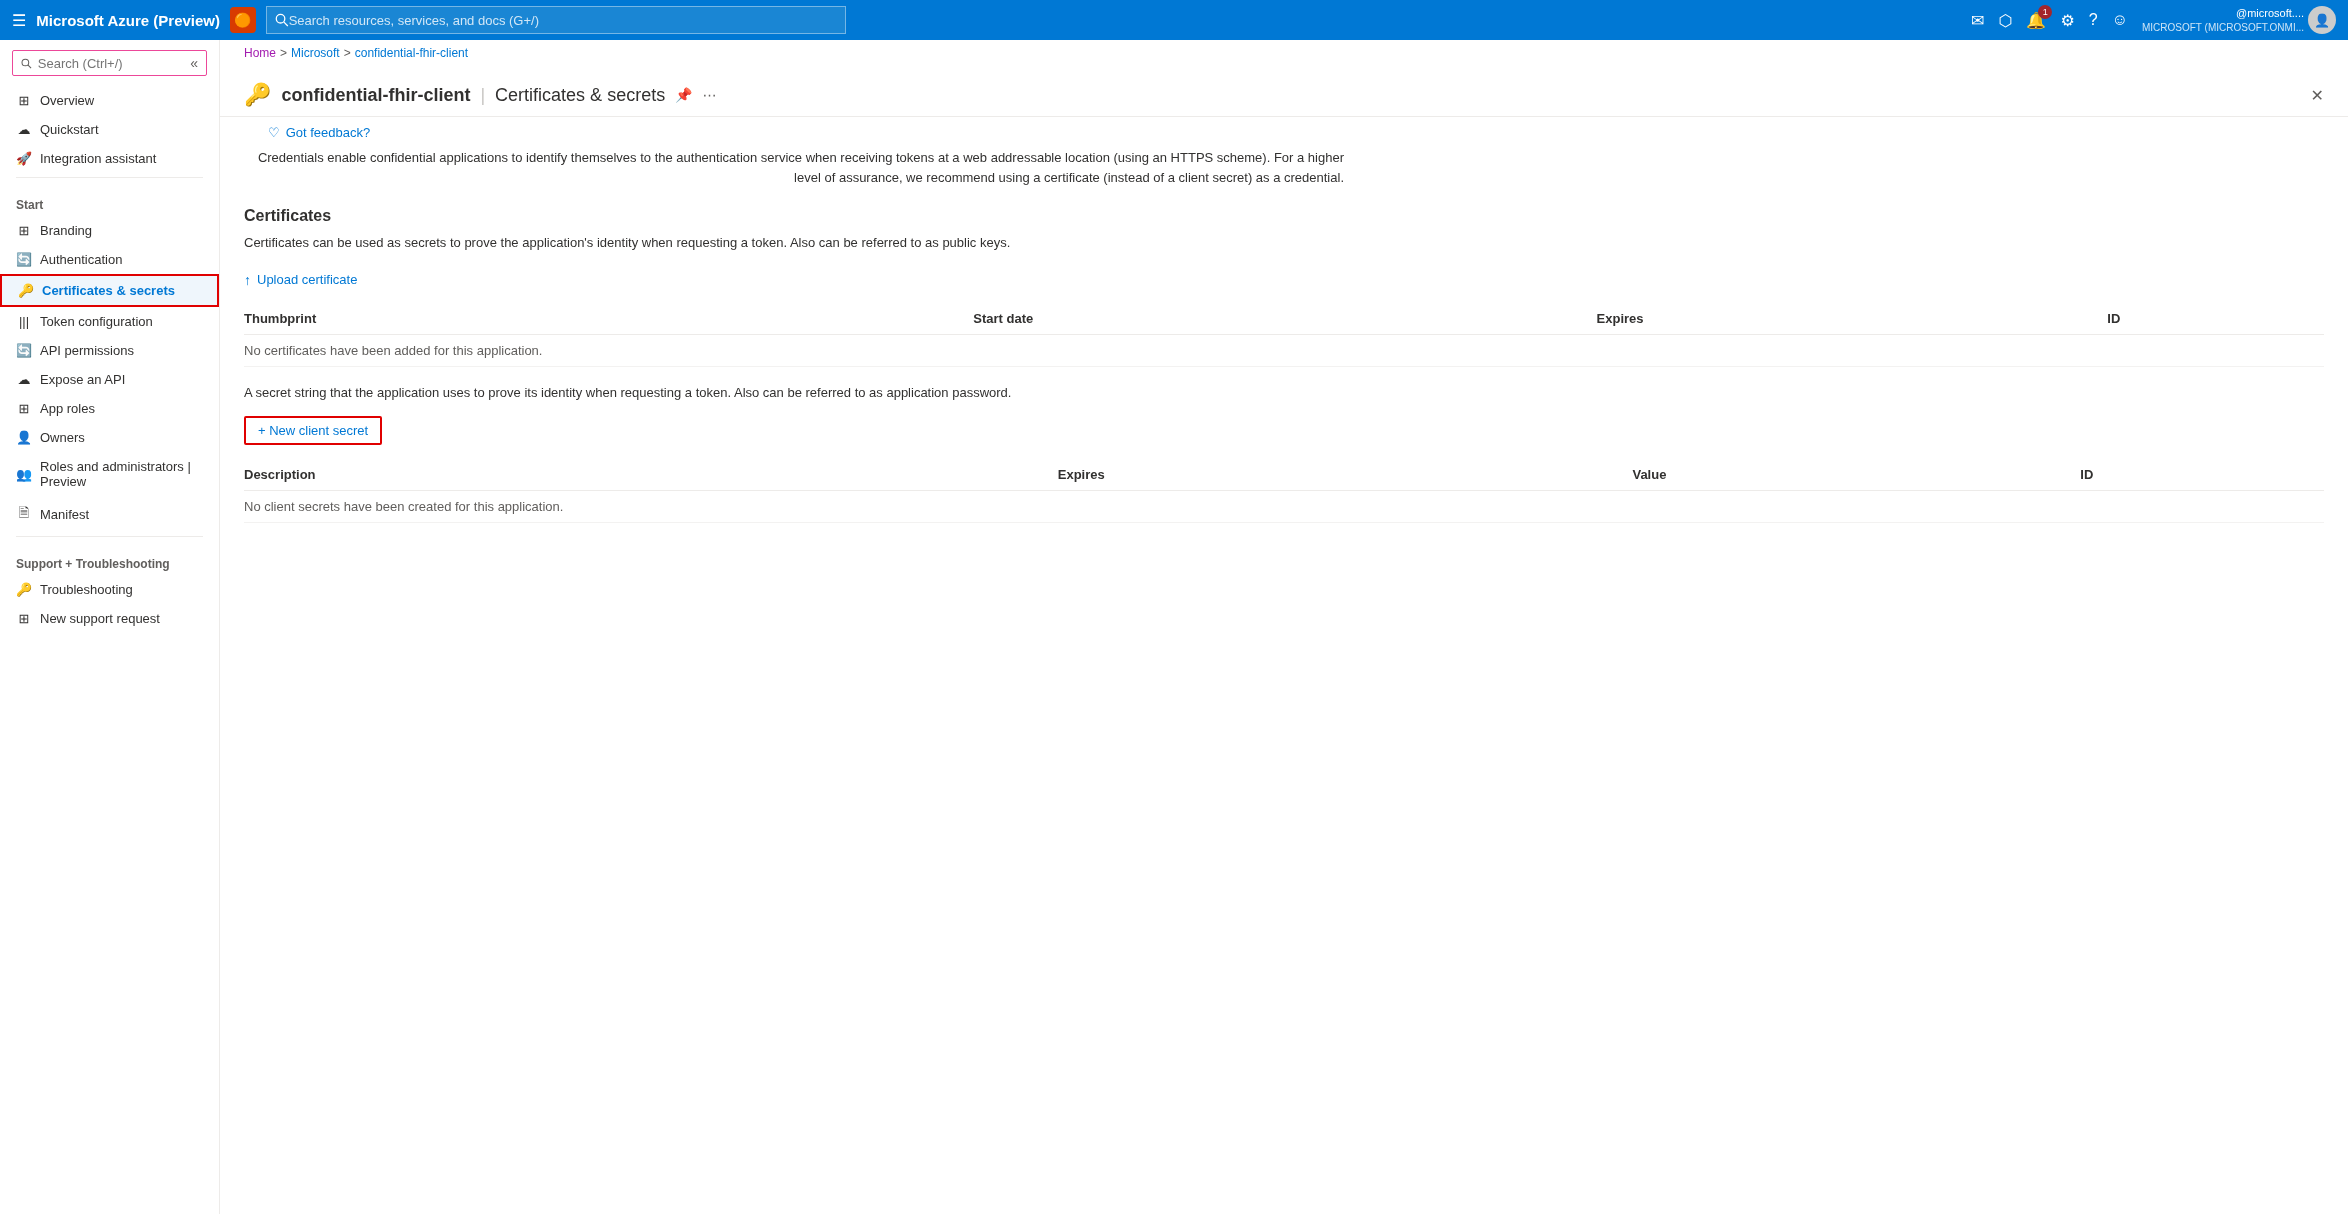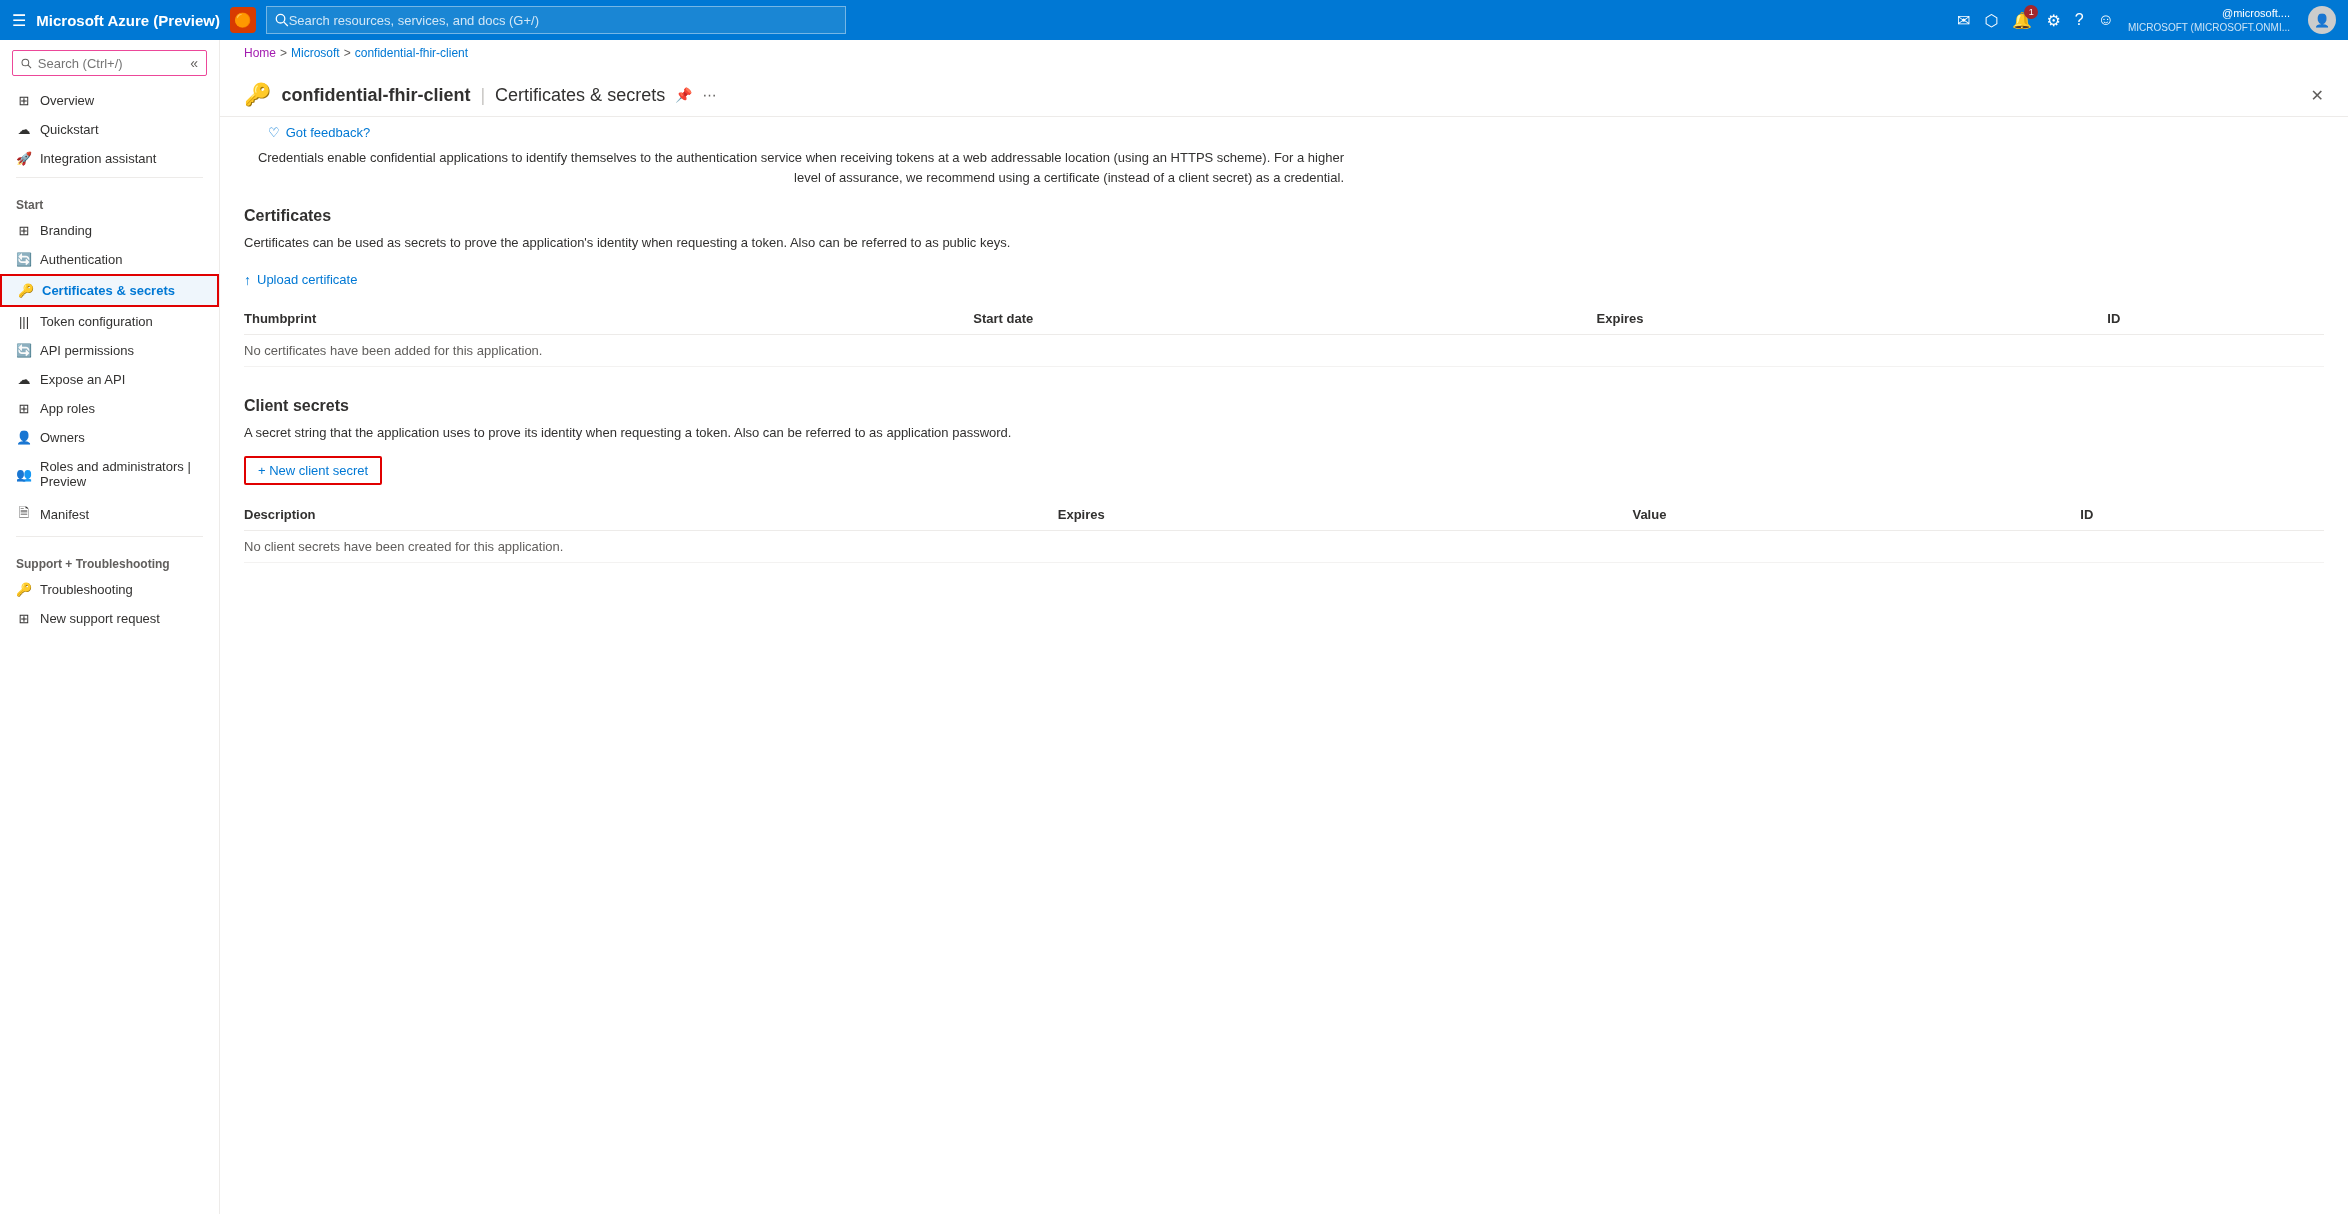--- a/index.html
+++ b/index.html
@@ -29,21 +29,21 @@
     }
     .top-bar-search input::placeholder { color: rgba(255,255,255,0.8); }
     .top-bar-right { margin-left: auto; display: flex; align-items: center; gap: 14px; }
     .top-bar-right-icon { color: white; font-size: 16px; cursor: pointer; position: relative; }
     .badge {
       position: absolute; top: -6px; right: -6px;
       background: #a4262c; color: white; border-radius: 50%;
       font-size: 9px; width: 14px; height: 14px;
       display: flex; align-items: center; justify-content: center;
     }
-    .top-bar-user { display: flex; align-items: center; gap: 18px; cursor: pointer; }
+    .top-bar-user { display: flex; align-items: center; gap: 4px; cursor: pointer; }
     .top-bar-user-text { font-size: 11px; line-height: 1.3; text-align: right; }
     .avatar { width: 28px; height: 28px; border-radius: 50%; background: #ccc; overflow: hidden; display: flex; align-items: center; justify-content: center; font-size: 13px; color: #555; }
 
     
     .main-layout { display: flex; height: calc(100vh - 40px); }
 
     
     .sidebar {
       width: 220px; min-width: 220px;
       background: white; border-right: 1px solid #edebe9;
@@ -315,21 +315,20 @@
           </tr>
         </thead>
         <tbody>
           <tr>
             <td colspan="4" class="empty-msg">No certificates have been added for this application.</td>
           </tr>
         </tbody>
       </table>
 
       
-      <h2 class="section-title" style="margin-top:30px;">Client secrets</h2>
       <p class="section-desc">A secret string that the application uses to prove its identity when requesting a token. Also can be referred to as application password.</p>
 
       <button class="btn-outline highlighted-btn">
         <span>+ New client secret</span>
       </button>
 
       <table class="data-table">
         <thead>
           <tr>
             <th>Description</th>

